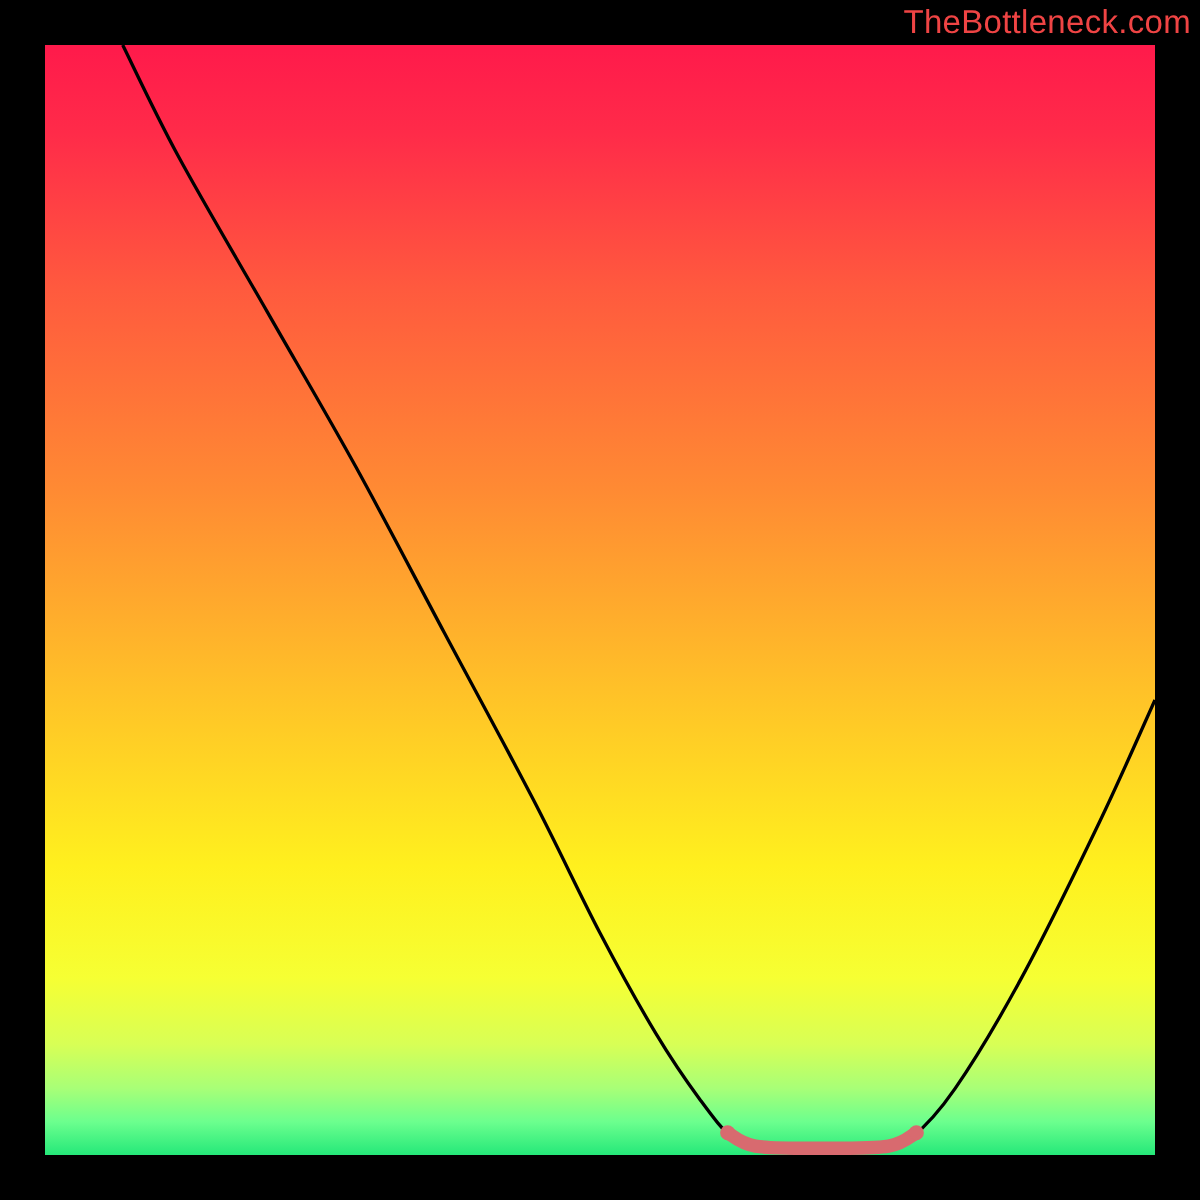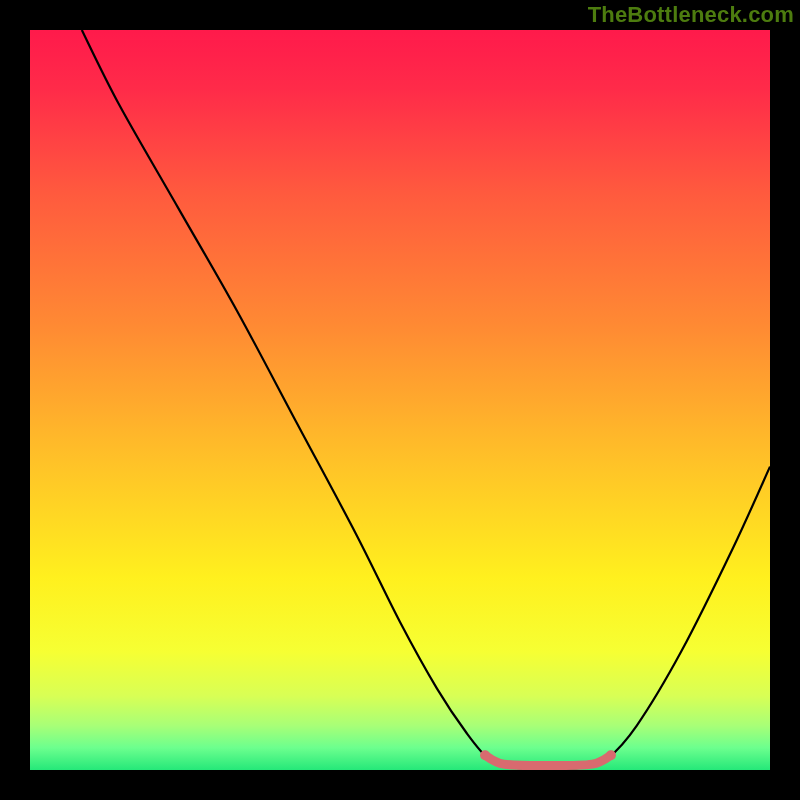--- a/index.html
+++ b/index.html
@@ -23,23 +23,23 @@
     position: absolute;
     left: 0;
     top: 0;
     width: 740px;
     height: 740px;
   }
   .watermark {
     position: absolute;
     top: 2px;
     right: 6px;
-    color: #4d7c0f;
+    color: #ef4444;
     font-size: 22px;
-    font-weight: 700;
+    font-weight: 400;
     letter-spacing: 0.2px;
     user-select: none;
   }
   svg { display: block; }
 </style>
 </head>
 <body>
 
 <div class="watermark">TheBottleneck.com</div>
 

